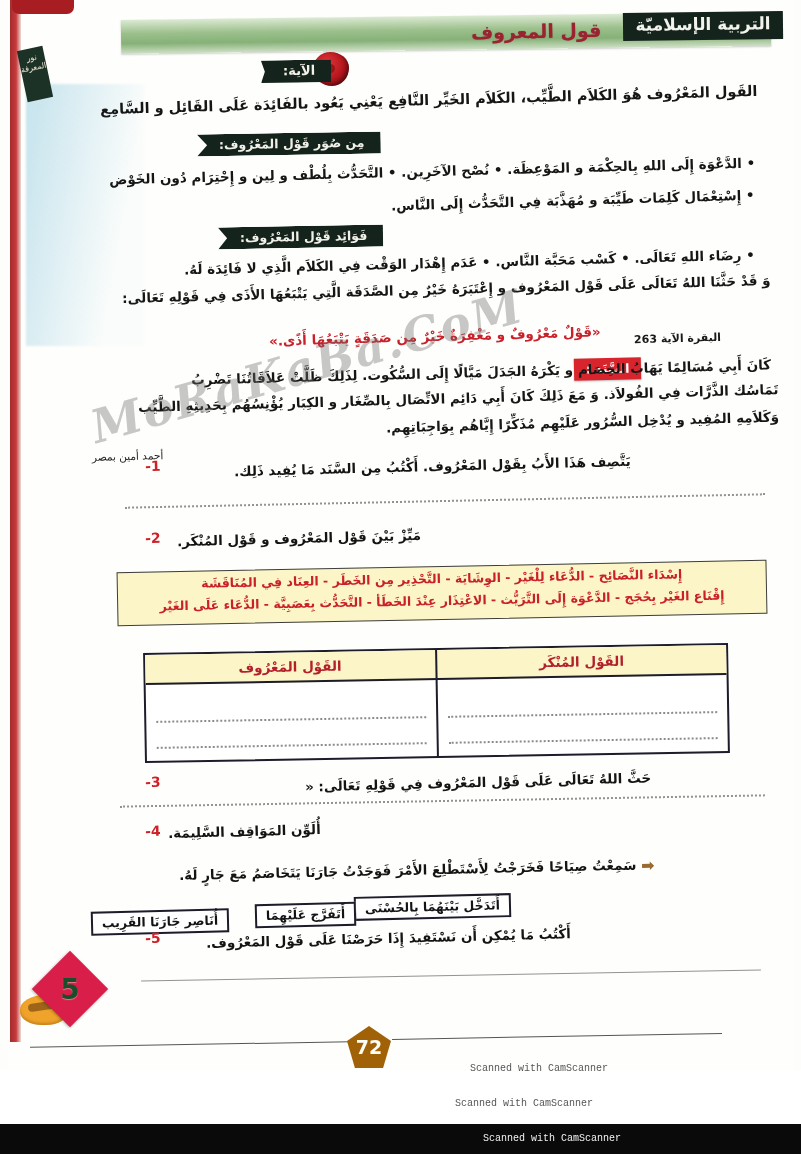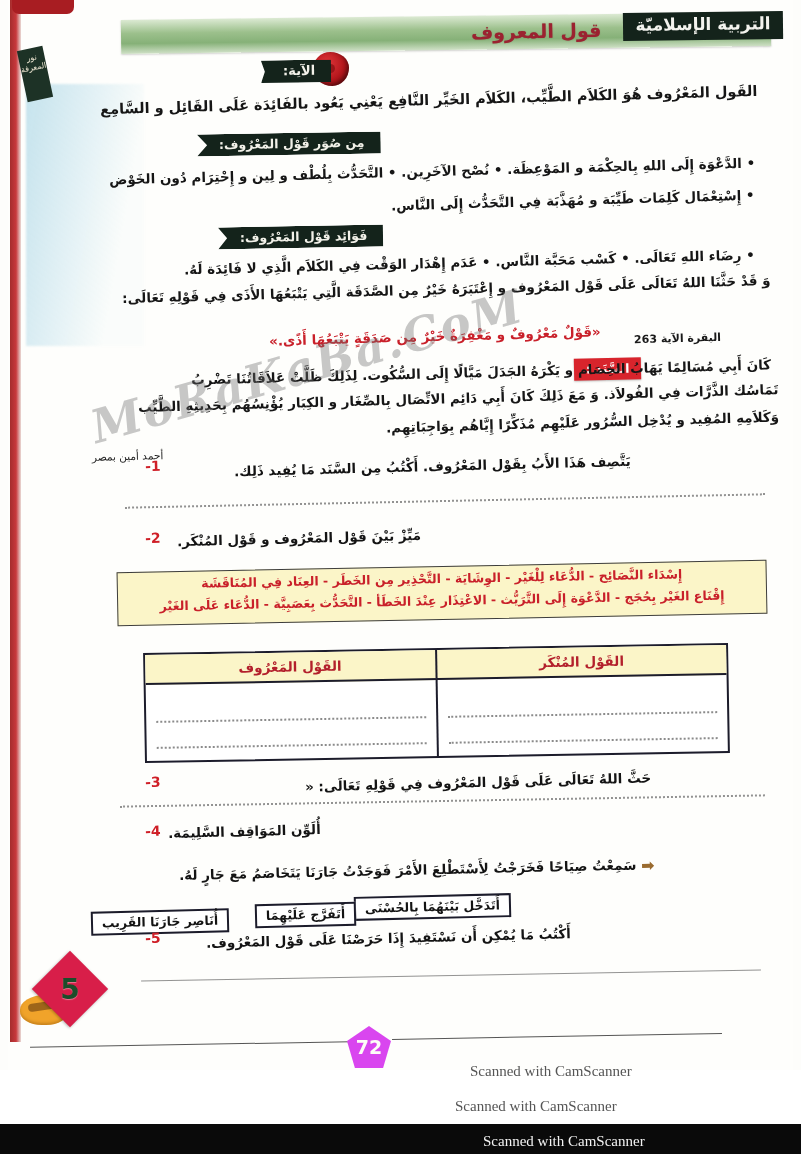--- a/index.html
+++ b/index.html
@@ -383,21 +383,21 @@
     border-radius: 4px;
     opacity: .7;
     transform: rotate(-8deg);
   }
   .pagenum {
     position: absolute;
     left: 347px;
     top: 1026px;
     width: 44px;
     height: 42px;
-    background: #d946ef;
+    background: #a16207;
     clip-path: polygon(50% 0%, 100% 36%, 82% 100%, 18% 100%, 0% 36%);
     display: flex;
     align-items: center;
     justify-content: center;
     color: #fdfdf6;
     font-size: 19px;
     font-weight: bold;
   }
   .hairline {
     position: absolute;
@@ -418,22 +418,22 @@
     transform: rotate(-16deg);
     letter-spacing: 2px;
     pointer-events: none;
     white-space: nowrap;
     font-family: "DejaVu Serif", serif;
   }
   
   .cam {
     position: absolute;
     color: #555;
-    font-size: 15px;
-    font-family: Liberation Serif, serif;
+    font-size: 10px;
+    font-family: Liberation Mono, monospace;
     direction: ltr;
   }
   .cam1 { left: 470px; top: 1063px; }
   .cam2 { left: 455px; top: 1098px; }
   .cam3 { left: 483px; top: 1133px; color: #f2f2f2; }
   .blackbar {
     position: absolute;
     left: 0;
     top: 1124px;
     width: 801px;

